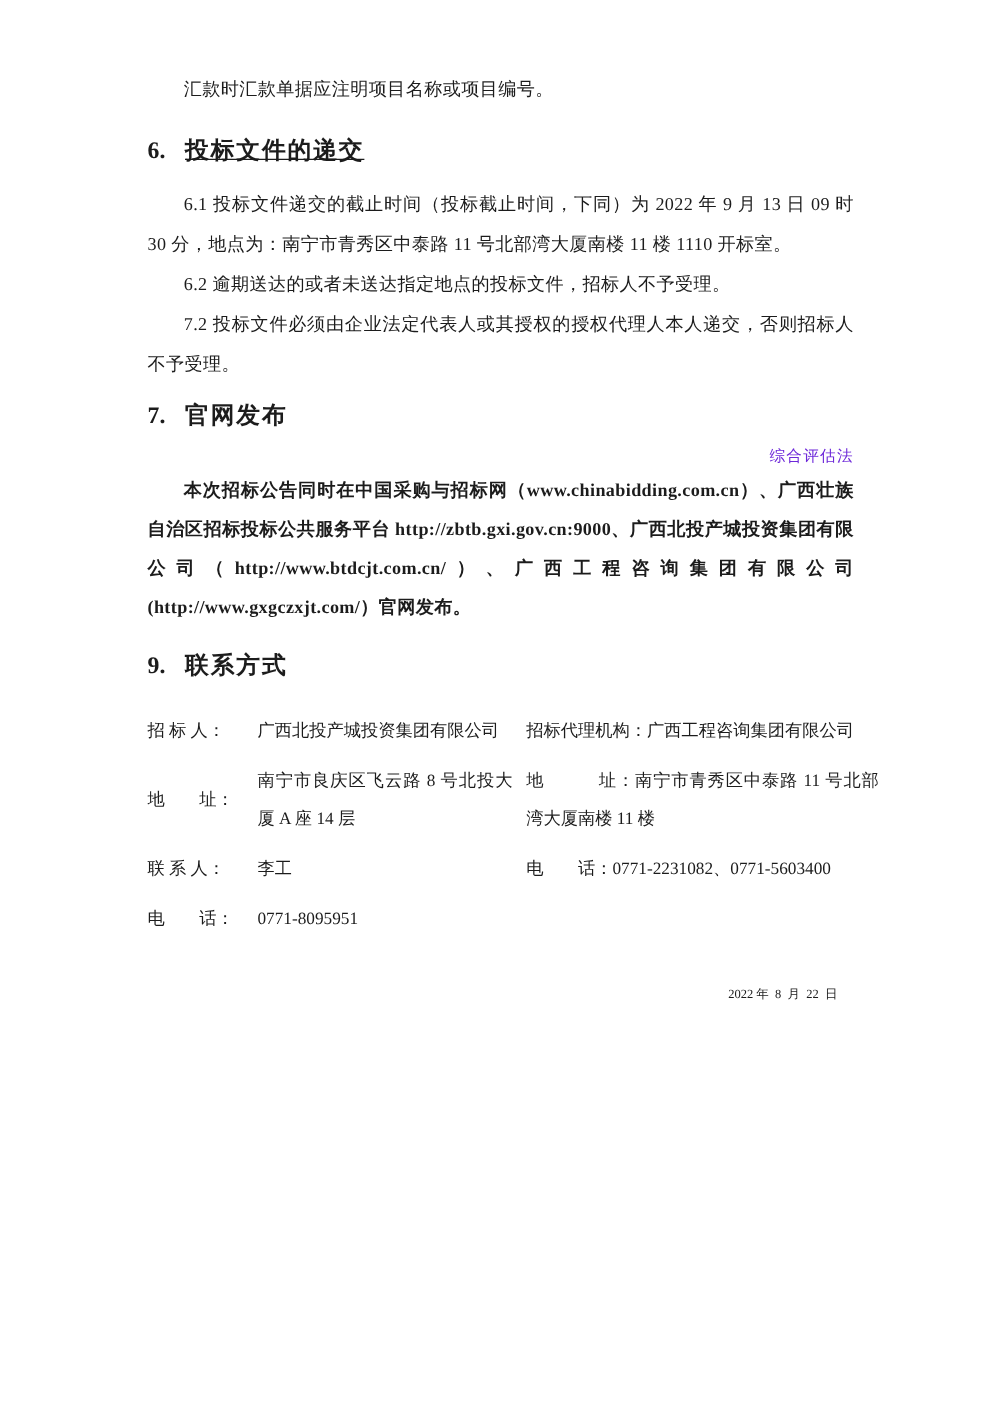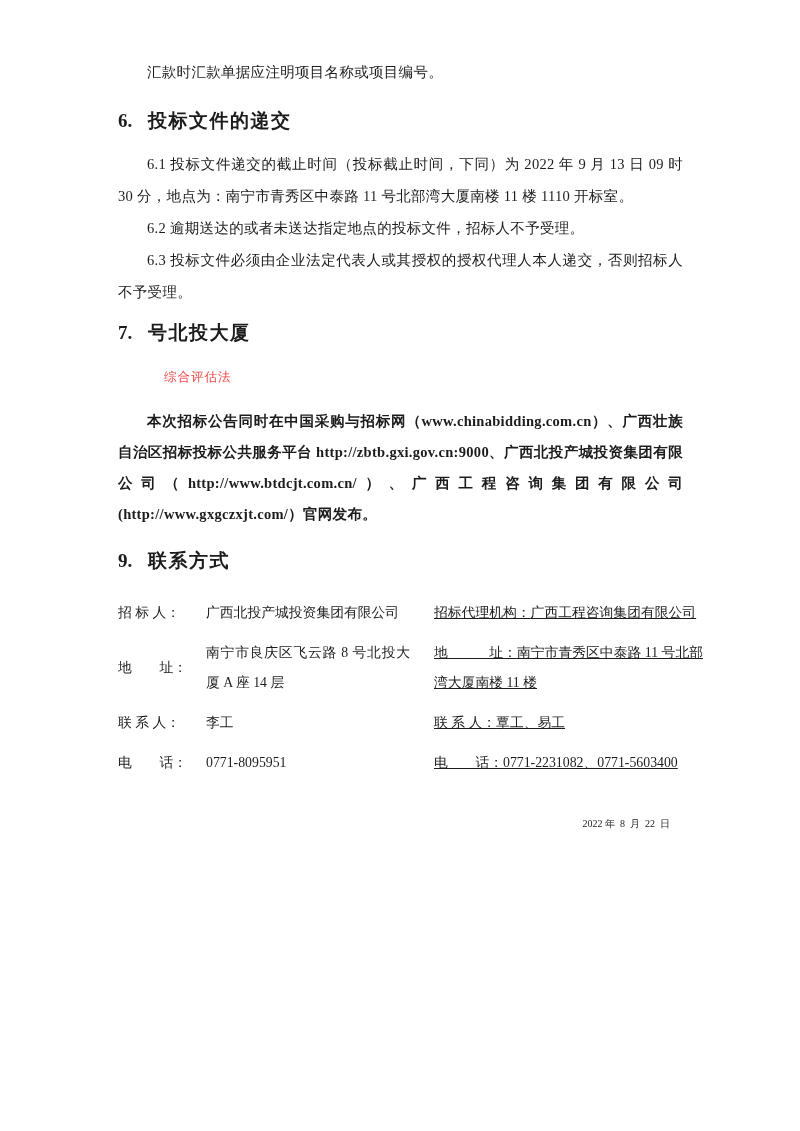--- a/index.html
+++ b/index.html
@@ -33,48 +33,49 @@
     margin: 0;
     letter-spacing: 1.5px;
     white-space: nowrap;
   }
   .section-heading .sec-num {
     display: inline-block;
     min-width: 30px;
     letter-spacing: 0;
     font-weight: bold;
   }
-  .h6 { margin-top: 18px; margin-bottom: 12px; }
+  .h6 { margin-top: 18px; margin-bottom: 12px; text-decoration: underline; }
   .h7 { margin-top: 10px; margin-bottom: 4px; }
   .h8 { margin-top: 12px; margin-bottom: 8px; }
   .h9 { margin-top: 16px; margin-bottom: 0; }
   .method-text {
     font-size: 12.5px;
     line-height: 26px;
-    margin: 16px;
+    margin: 0;
     text-indent: 2.4em;
     letter-spacing: 1px;
-    color: #ef4444;
+    color: #6d28d9;
+    text-align: right;
   }
   .media-text { line-height: 31px; font-weight: bold; }
   .contacts {
     display: flex;
-    gap: 24px;
+    gap: 11px;
     margin-top: 22px;
     width: 585px;
     font-size: 13.8px;
     line-height: 30px;
   }
   .contact-col-left { width: 292px; flex: none; }
   .contact-col-right { flex: 1; min-width: 0; }
   .crow { display: flex; margin-bottom: 10px; }
   .crow:last-child { margin-bottom: 0; }
   .clabel { width: 88px; flex: none; }
   .cvalue { flex: 1; text-align: justify; }
-  .crow-r { margin-bottom: 10px; text-align: justify; text-decoration: underline; }
+  .crow-r { margin-bottom: 10px; text-align: justify; }
   .crow-r:last-child { margin-bottom: 0; }
   .date-line {
     margin-top: 30px;
     font-size: 10px;
     line-height: 32px;
     text-align: right;
     padding-right: 13px;
     white-space: pre;
   }
 </style>
@@ -82,23 +83,23 @@
 <body>
 
 <div class="page">
 
   <p class="body-text">汇款时汇款单据应注明项目名称或项目编号。</p>
 
   <h2 class="section-heading h6"><span class="sec-num">6.</span><span>投标文件的递交</span></h2>
 
   <p class="body-text">6.1 投标文件递交的截止时间（投标截止时间，下同）为 2022 年 9 月 13 日 09 时 30 分，地点为：南宁市青秀区中泰路 11 号北部湾大厦南楼 11 楼 1110 开标室。</p>
   <p class="body-text">6.2 逾期送达的或者未送达指定地点的投标文件，招标人不予受理。</p>
-  <p class="body-text">6.3 投标文件必须由企业法定代表人或其授权的授权代理人本人递交，否则招标人不予受理。</p>
+  <p class="body-text">7.2 投标文件必须由企业法定代表人或其授权的授权代理人本人递交，否则招标人不予受理。</p>
 
-  <h2 class="section-heading h7"><span class="sec-num">7.</span><span>号北投大厦</span></h2>
+  <h2 class="section-heading h7"><span class="sec-num">7.</span><span>官网发布</span></h2>
 
   <p class="method-text">综合评估法</p>
 
 
   <p class="body-text media-text">本次招标公告同时在中国采购与招标网（www.chinabidding.com.cn）、广西壮族自治区招标投标公共服务平台 http://zbtb.gxi.gov.cn:9000、广西北投产城投资集团有限公司（http://www.btdcjt.com.cn/）、广西工程咨询集团有限公司(http://www.gxgczxjt.com/）官网发布。</p>
 
   <h2 class="section-heading h9"><span class="sec-num">9.</span><span>联系方式</span></h2>
 
   <div class="contacts">
 
@@ -117,21 +118,20 @@
       </div>
       <div class="crow">
         <span class="clabel">电　　话：</span>
         <span class="cvalue">0771-8095951</span>
       </div>
     </div>
 
     <div class="contact-col-right">
       <div class="crow-r"><span>招标代理机构：</span><span>广西工程咨询集团有限公司</span></div>
       <div class="crow-r"><span>地　　　址：</span><span>南宁市青秀区中泰路 11 号北部湾大厦南楼 11 楼</span></div>
-      <div class="crow-r"><span>联 系 人：</span><span>覃工、易工</span></div>
       <div class="crow-r"><span>电　　话：</span><span>0771-2231082、0771-5603400</span></div>
     </div>
 
   </div>
 
   <p class="date-line">2022 年  8  月  22  日</p>
 
 </div>
 
 </body></html>

